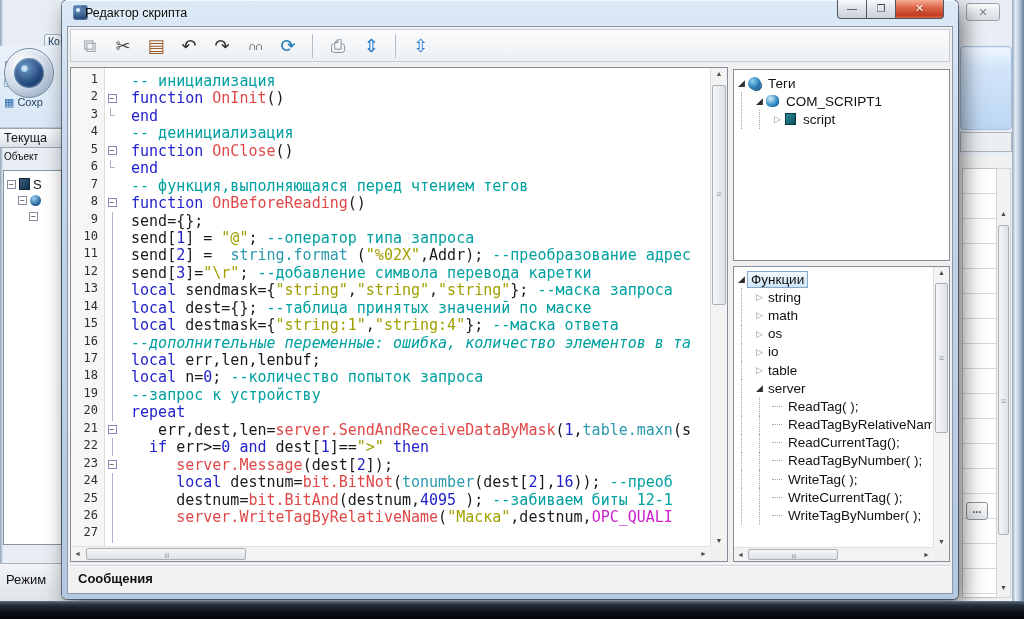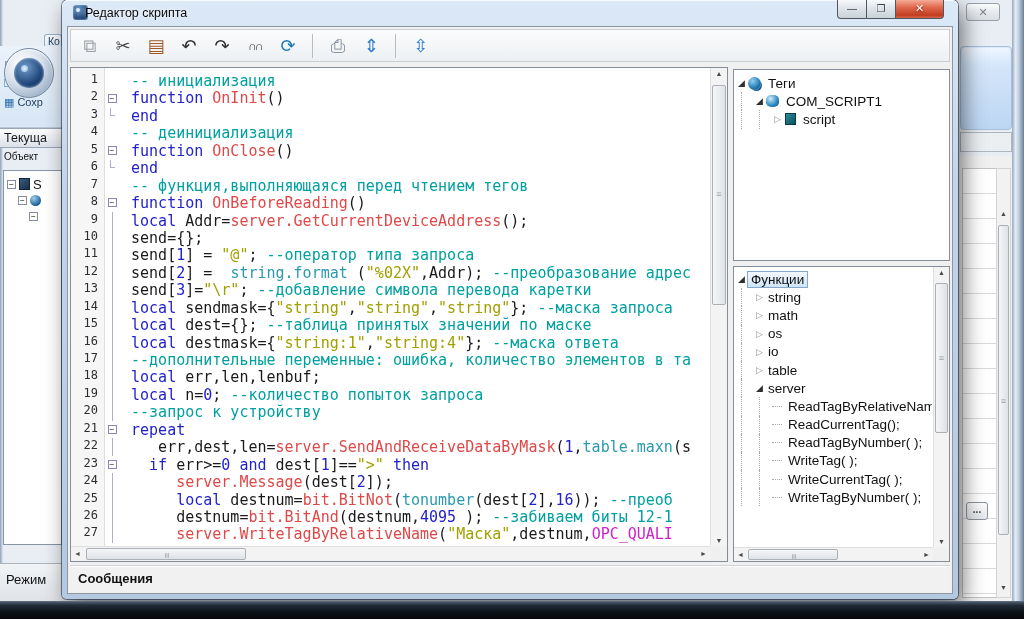--- a/index.html
+++ b/index.html
@@ -384,29 +384,28 @@
         </div>
       <div class="codearea" id="codearea">
           <div class="ln"><span style="color: rgb(0, 160, 160);"> -- инициализация</span></div>
           <div class="ln"><span style="color: rgb(34, 34, 204);"> function</span><span style="color: rgb(26, 26, 26);"> </span><span style="color: rgb(224, 72, 72);">OnInit</span><span style="color: rgb(26, 26, 26);">()</span></div>
           <div class="ln"><span style="color: rgb(34, 34, 204);"> end</span></div>
           <div class="ln"><span style="color: rgb(0, 160, 160);"> -- деинициализация</span></div>
           <div class="ln"><span style="color: rgb(34, 34, 204);"> function</span><span style="color: rgb(26, 26, 26);"> </span><span style="color: rgb(224, 72, 72);">OnClose</span><span style="color: rgb(26, 26, 26);">()</span></div>
           <div class="ln"><span style="color: rgb(34, 34, 204);"> end</span></div>
           <div class="ln"><span style="color: rgb(0, 160, 160);"> -- функция,выполняющаяся перед чтением тегов</span></div>
           <div class="ln"><span style="color: rgb(34, 34, 204);"> function</span><span style="color: rgb(26, 26, 26);"> </span><span style="color: rgb(224, 72, 72);">OnBeforeReading</span><span style="color: rgb(26, 26, 26);">()</span></div>
-          <div class="ln"><span style="color: rgb(34, 34, 204);"> local</span><span style="color: rgb(26, 26, 26);"> Addr=</span><span style="color: rgb(224, 72, 72);">server.GetCurrentDeviceAddress</span><span style="color: rgb(26, 26, 26);">();</span></div>
           <div class="ln"><span style="color: rgb(26, 26, 26);"> send={};</span></div>
           <div class="ln"><span style="color: rgb(26, 26, 26);"> send[</span><span style="color: rgb(34, 34, 204);">1</span><span style="color: rgb(26, 26, 26);">] = </span><span style="color: rgb(160, 160, 0);">"@"</span><span style="color: rgb(26, 26, 26);">; </span><span style="color: rgb(0, 160, 160);">--оператор типа запроса</span></div>
           <div class="ln"><span style="color: rgb(26, 26, 26);"> send[</span><span style="color: rgb(34, 34, 204);">2</span><span style="color: rgb(26, 26, 26);">] =  </span><span style="color: rgb(42, 154, 174);">string.format</span><span style="color: rgb(26, 26, 26);"> (</span><span style="color: rgb(160, 160, 0);">"%02X"</span><span style="color: rgb(26, 26, 26);">,Addr); </span><span style="color: rgb(0, 160, 160);">--преобразование адрес</span></div>
           <div class="ln"><span style="color: rgb(26, 26, 26);"> send[</span><span style="color: rgb(34, 34, 204);">3</span><span style="color: rgb(26, 26, 26);">]=</span><span style="color: rgb(160, 160, 0);">"\r"</span><span style="color: rgb(26, 26, 26);">; </span><span style="color: rgb(0, 160, 160);">--добавление символа перевода каретки</span></div>
           <div class="ln"><span style="color: rgb(34, 34, 204);"> local</span><span style="color: rgb(26, 26, 26);"> sendmask={</span><span style="color: rgb(160, 160, 0);">"string"</span><span style="color: rgb(26, 26, 26);">,</span><span style="color: rgb(160, 160, 0);">"string"</span><span style="color: rgb(26, 26, 26);">,</span><span style="color: rgb(160, 160, 0);">"string"</span><span style="color: rgb(26, 26, 26);">}; </span><span style="color: rgb(0, 160, 160);">--маска запроса</span></div>
           <div class="ln"><span style="color: rgb(34, 34, 204);"> local</span><span style="color: rgb(26, 26, 26);"> dest={}; </span><span style="color: rgb(0, 160, 160);">--таблица принятых значений по маске</span></div>
           <div class="ln"><span style="color: rgb(34, 34, 204);"> local</span><span style="color: rgb(26, 26, 26);"> destmask={</span><span style="color: rgb(160, 160, 0);">"string:1"</span><span style="color: rgb(26, 26, 26);">,</span><span style="color: rgb(160, 160, 0);">"string:4"</span><span style="color: rgb(26, 26, 26);">}; </span><span style="color: rgb(0, 160, 160);">--маска ответа</span></div>
-          <div class="ln"><span style="color: rgb(0, 160, 160);"> --дополнительные переменные: ошибка, количество элементов в та</span></div>
+          <div class="ln"><span style="color: rgb(0, 160, 160); font-style: italic;"> --дополнительные переменные: ошибка, количество элементов в та</span></div>
           <div class="ln"><span style="color: rgb(34, 34, 204);"> local</span><span style="color: rgb(26, 26, 26);"> err,len,lenbuf;</span></div>
           <div class="ln"><span style="color: rgb(34, 34, 204);"> local</span><span style="color: rgb(26, 26, 26);"> n=</span><span style="color: rgb(34, 34, 204);">0</span><span style="color: rgb(26, 26, 26);">; </span><span style="color: rgb(0, 160, 160);">--количество попыток запроса</span></div>
           <div class="ln"><span style="color: rgb(0, 160, 160);"> --запрос к устройству</span></div>
           <div class="ln"><span style="color: rgb(34, 34, 204);"> repeat</span></div>
           <div class="ln"><span style="color: rgb(26, 26, 26);">    err,dest,len=</span><span style="color: rgb(224, 72, 72);">server.SendAndReceiveDataByMask</span><span style="color: rgb(26, 26, 26);">(</span><span style="color: rgb(34, 34, 204);">1</span><span style="color: rgb(26, 26, 26);">,</span><span style="color: rgb(42, 154, 174);">table.maxn</span><span style="color: rgb(26, 26, 26);">(s</span></div>
           <div class="ln"><span style="color: rgb(26, 26, 26);">   </span><span style="color: rgb(34, 34, 204);">if</span><span style="color: rgb(26, 26, 26);"> err&gt;=</span><span style="color: rgb(34, 34, 204);">0</span><span style="color: rgb(26, 26, 26);"> </span><span style="color: rgb(34, 34, 204);">and</span><span style="color: rgb(26, 26, 26);"> dest[</span><span style="color: rgb(34, 34, 204);">1</span><span style="color: rgb(26, 26, 26);">]==</span><span style="color: rgb(160, 160, 0);">"&gt;"</span><span style="color: rgb(26, 26, 26);"> </span><span style="color: rgb(34, 34, 204);">then</span></div>
           <div class="ln"><span style="color: rgb(26, 26, 26);">      </span><span style="color: rgb(224, 72, 72);">server.Message</span><span style="color: rgb(26, 26, 26);">(dest[</span><span style="color: rgb(34, 34, 204);">2</span><span style="color: rgb(26, 26, 26);">]);</span></div>
           <div class="ln"><span style="color: rgb(26, 26, 26);">      </span><span style="color: rgb(34, 34, 204);">local</span><span style="color: rgb(26, 26, 26);"> destnum=</span><span style="color: rgb(224, 72, 72);">bit.BitNot</span><span style="color: rgb(26, 26, 26);">(</span><span style="color: rgb(42, 154, 174);">tonumber</span><span style="color: rgb(26, 26, 26);">(dest[</span><span style="color: rgb(34, 34, 204);">2</span><span style="color: rgb(26, 26, 26);">],</span><span style="color: rgb(34, 34, 204);">16</span><span style="color: rgb(26, 26, 26);">)); </span><span style="color: rgb(0, 160, 160);">--преоб</span></div>
           <div class="ln"><span style="color: rgb(26, 26, 26);">      destnum=</span><span style="color: rgb(224, 72, 72);">bit.BitAnd</span><span style="color: rgb(26, 26, 26);">(destnum,</span><span style="color: rgb(34, 34, 204);">4095</span><span style="color: rgb(26, 26, 26);"> ); </span><span style="color: rgb(0, 160, 160);">--забиваем биты 12-1</span></div>
           <div class="ln"><span style="color: rgb(26, 26, 26);">      </span><span style="color: rgb(224, 72, 72);">server.WriteTagByRelativeName</span><span style="color: rgb(26, 26, 26);">(</span><span style="color: rgb(160, 160, 0);">"Маска"</span><span style="color: rgb(26, 26, 26);">,destnum,</span><span style="color: rgb(204, 34, 204);">OPC_QUALI</span></div>
@@ -483,20 +482,26 @@
           </div>
           <div class="trw">
             <span class="guide"></span>
             <span class="exp-open">◢</span>
             <span class="tlabel">server</span>
           </div>
           <div class="trw">
             <span class="guide"></span>
             <span class="guide"></span>
             <span class="dash"></span>
+            <span class="tlabel">ReadTag( );</span>
+          </div>
+          <div class="trw">
+            <span class="guide"></span>
+            <span class="guide"></span>
+            <span class="dash"></span>
             <span class="tlabel">ReadTagByRelativeName( );</span>
           </div>
           <div class="trw">
             <span class="guide"></span>
             <span class="guide"></span>
             <span class="dash"></span>
             <span class="tlabel">ReadCurrentTag();</span>
           </div>
           <div class="trw">
             <span class="guide"></span>

